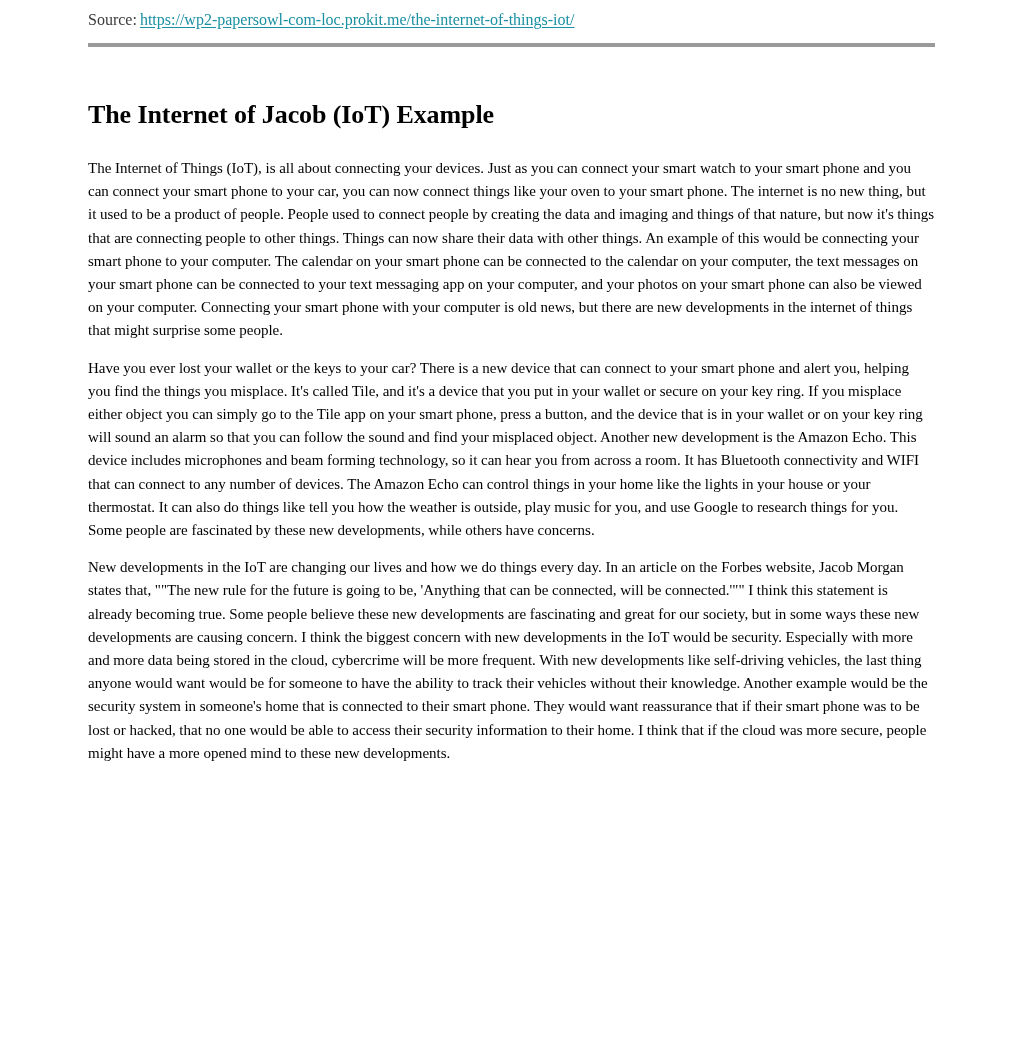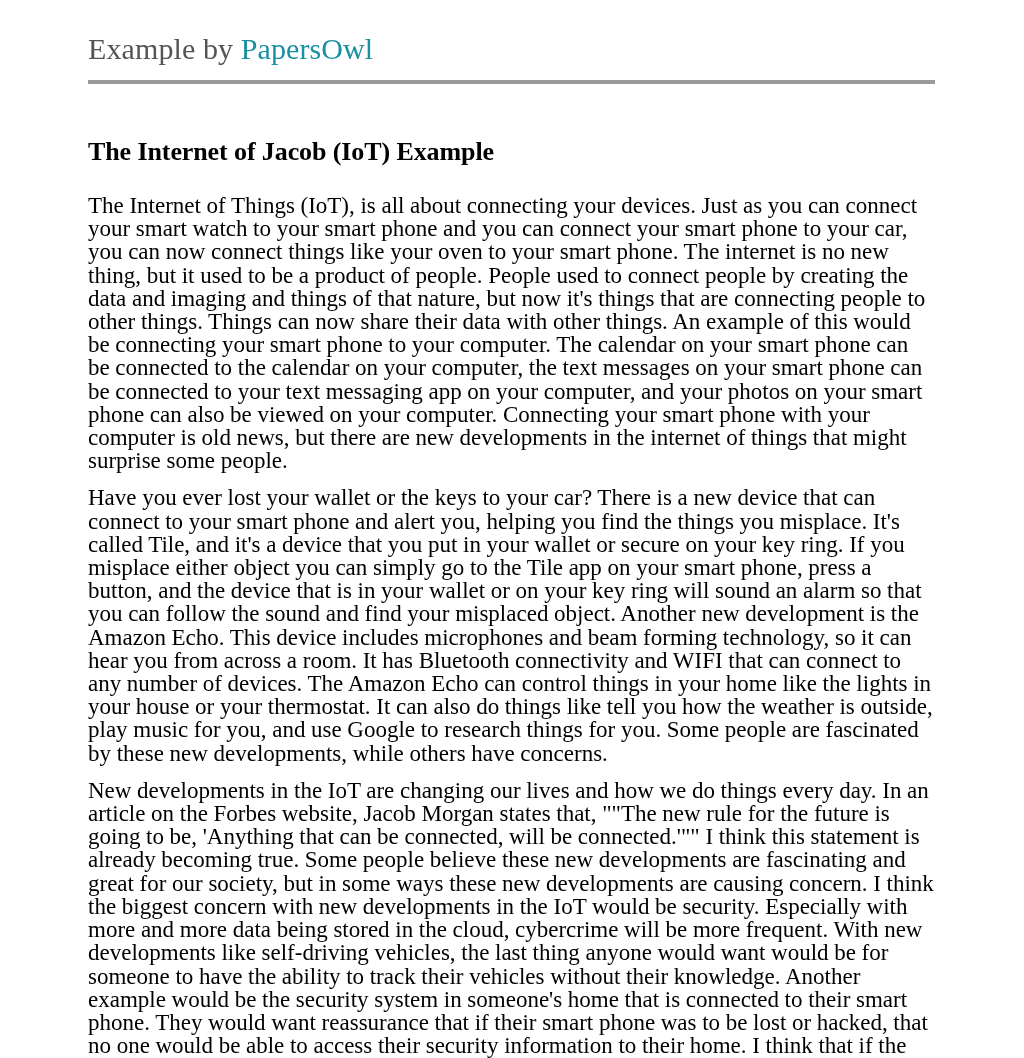--- a/index.html
+++ b/index.html
@@ -72,39 +72,39 @@
   }
   .article-title {
     font-size: 26px;
     line-height: 32px;
     font-weight: bold;
     color: #000000;
     margin: 0 0 26px 0;
     letter-spacing: -0.1px;
   }
   .para {
-    font-size: 23px;
+    font-size: 15px;
     line-height: 23.2px;
     color: #000000;
     margin: 0 0 14px 0;
     text-align: left;
     word-spacing: -0.1px;
   }
   .para:last-child {
     margin-bottom: 0;
   }
 </style>
 </head>
 <body>
 
 <div class="page">
   <div class="content">
 
-    <div class="brand-line"><span>Example by </span><span class="brand-name">PapersOwl</span></div>
 
+    <div class="source-line"><span class="source-label">Source:</span><a class="source-url" href="#">https://wp2-papersowl-com-loc.prokit.me/the-internet-of-things-iot/</a></div>
 
     <div class="divider"></div>
 
     <div class="article">
       <h1 class="article-title">The Internet of Jacob (IoT) Example</h1>
 
       <p class="para">The Internet of Things (IoT), is all about connecting your devices. Just as you can connect your smart watch to your smart phone and you can connect your smart phone to your car, you can now connect things like your oven to your smart phone. The internet is no new thing, but it used to be a product of people. People used to connect people by creating the data and imaging and things of that nature, but now it's things that are connecting people to other things. Things can now share their data with other things. An example of this would be connecting your smart phone to your computer. The calendar on your smart phone can be connected to the calendar on your computer, the text messages on your smart phone can be connected to your text messaging app on your computer, and your photos on your smart phone can also be viewed on your computer. Connecting your smart phone with your computer is old news, but there are new developments in the internet of things that might surprise some people.</p>
       <p class="para">Have you ever lost your wallet or the keys to your car? There is a new device that can connect to your smart phone and alert you, helping you find the things you misplace. It's called Tile, and it's a device that you put in your wallet or secure on your key ring. If you misplace either object you can simply go to the Tile app on your smart phone, press a button, and the device that is in your wallet or on your key ring will sound an alarm so that you can follow the sound and find your misplaced object. Another new development is the Amazon Echo. This device includes microphones and beam forming technology, so it can hear you from across a room. It has Bluetooth connectivity and WIFI that can connect to any number of devices. The Amazon Echo can control things in your home like the lights in your house or your thermostat. It can also do things like tell you how the weather is outside, play music for you, and use Google to research things for you. Some people are fascinated by these new developments, while others have concerns.</p>
       <p class="para">New developments in the IoT are changing our lives and how we do things every day. In an article on the Forbes website, Jacob Morgan states that, ""The new rule for the future is going to be, 'Anything that can be connected, will be connected.'"" I think this statement is already becoming true. Some people believe these new developments are fascinating and great for our society, but in some ways these new developments are causing concern. I think the biggest concern with new developments in the IoT would be security. Especially with more and more data being stored in the cloud, cybercrime will be more frequent. With new developments like self-driving vehicles, the last thing anyone would want would be for someone to have the ability to track their vehicles without their knowledge. Another example would be the security system in someone's home that is connected to their smart phone. They would want reassurance that if their smart phone was to be lost or hacked, that no one would be able to access their security information to their home. I think that if the cloud was more secure, people might have a more opened mind to these new developments.</p>
     </div>

